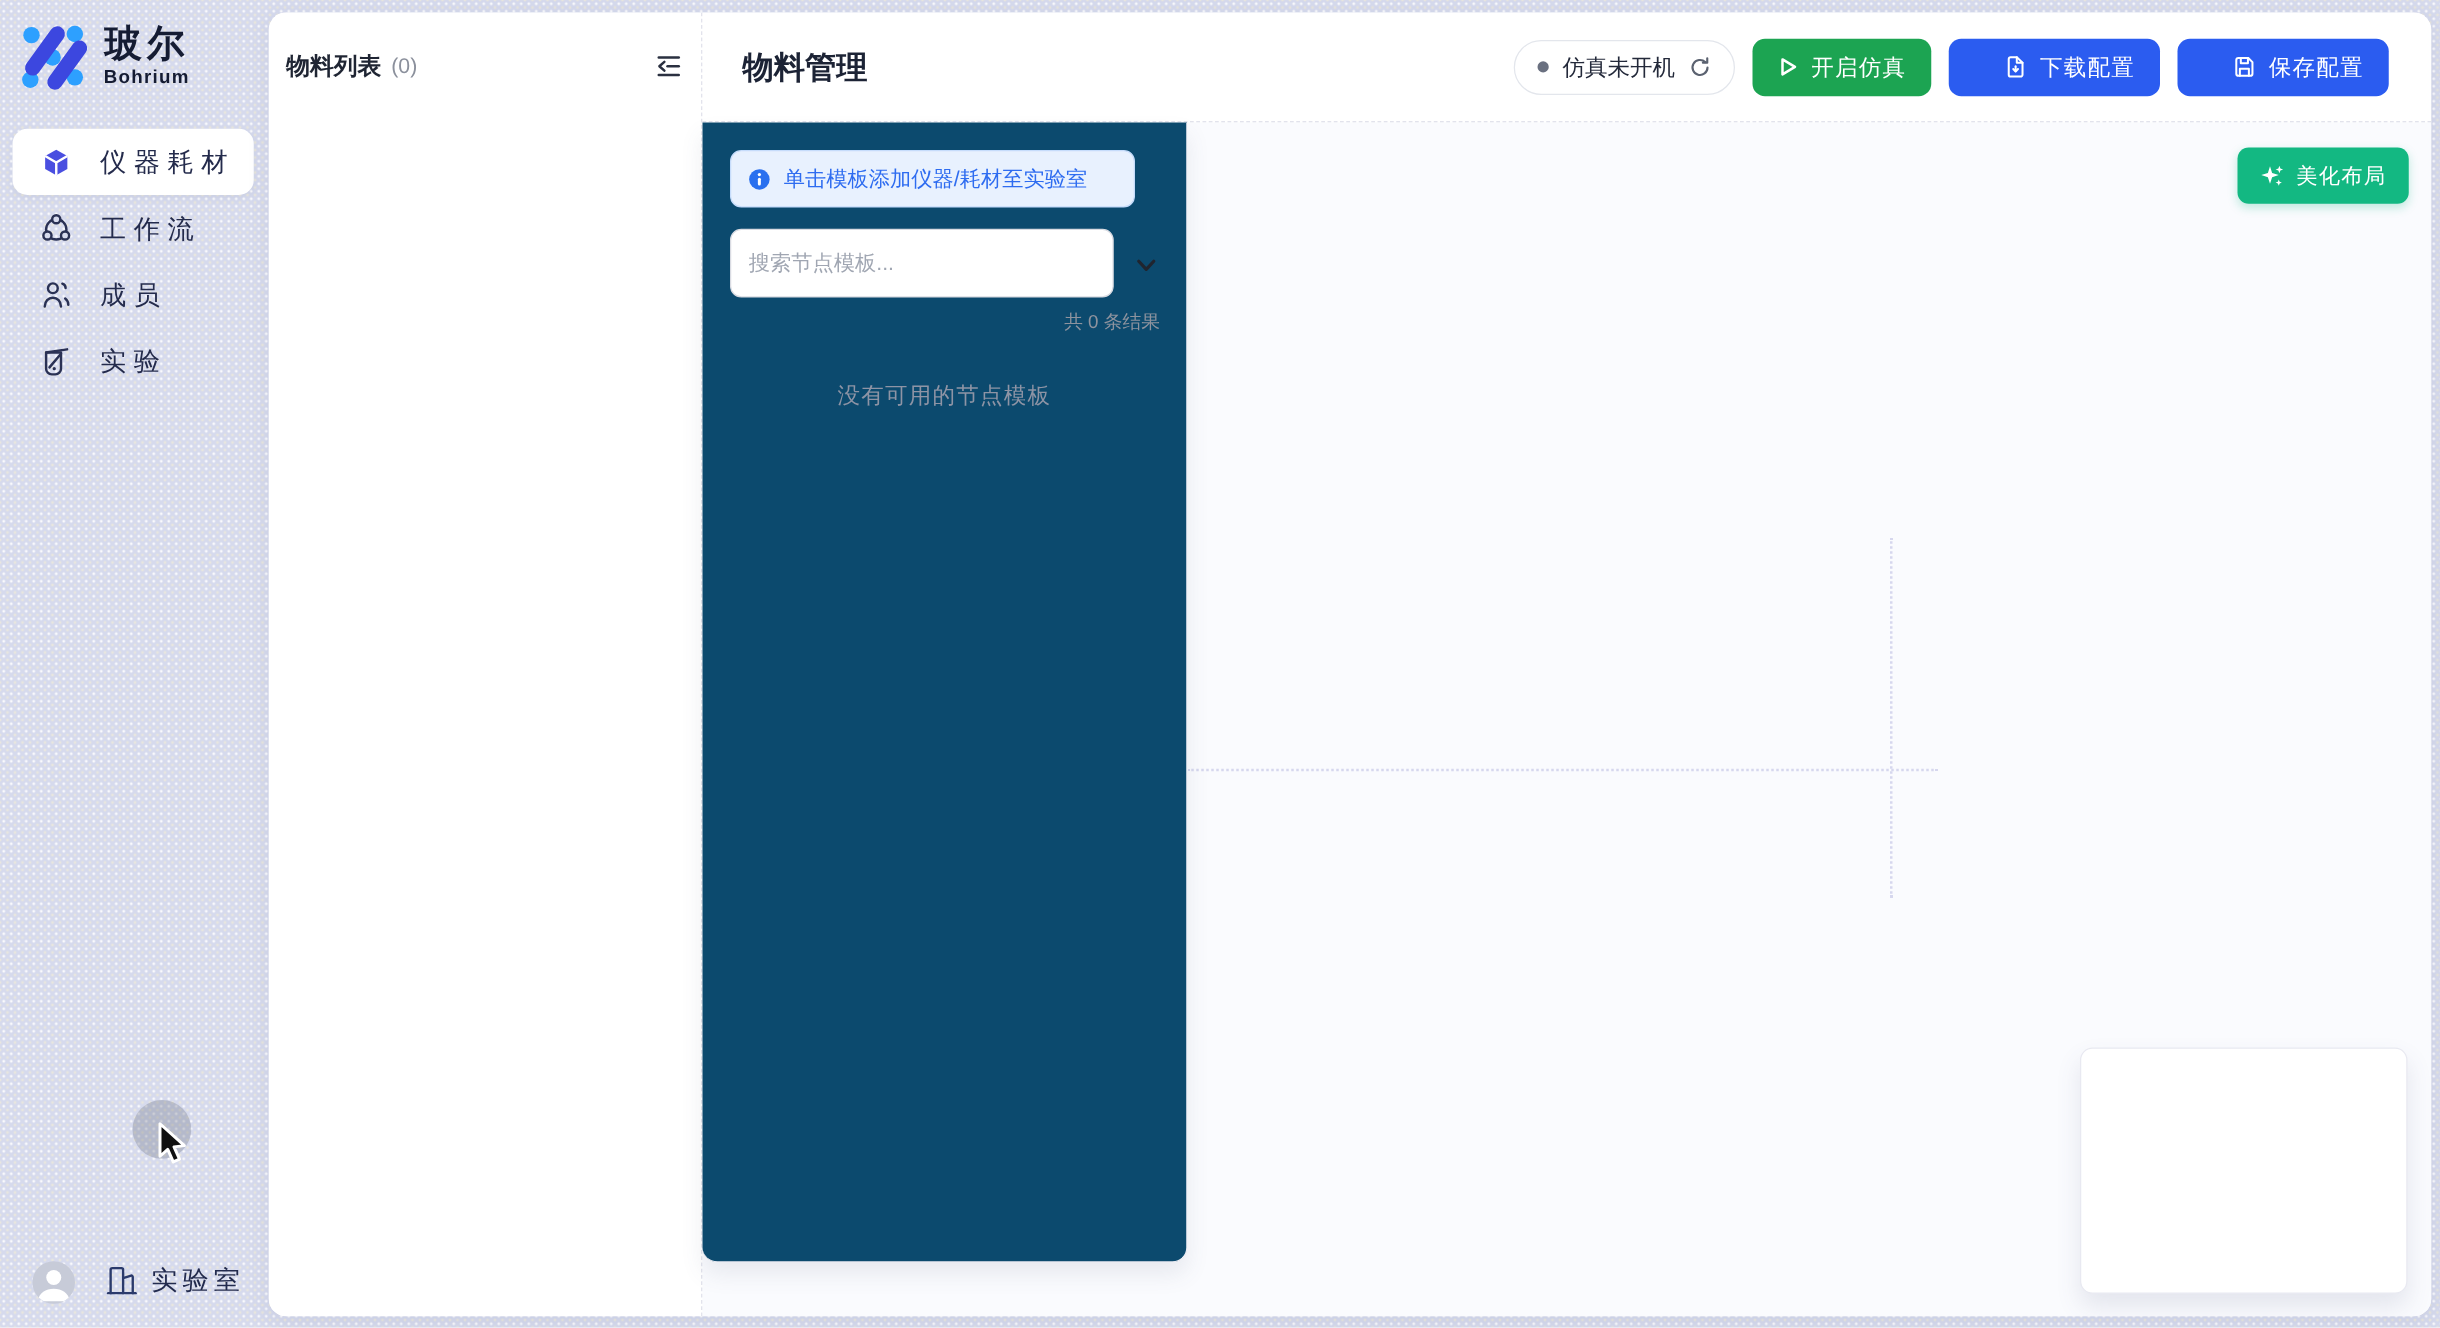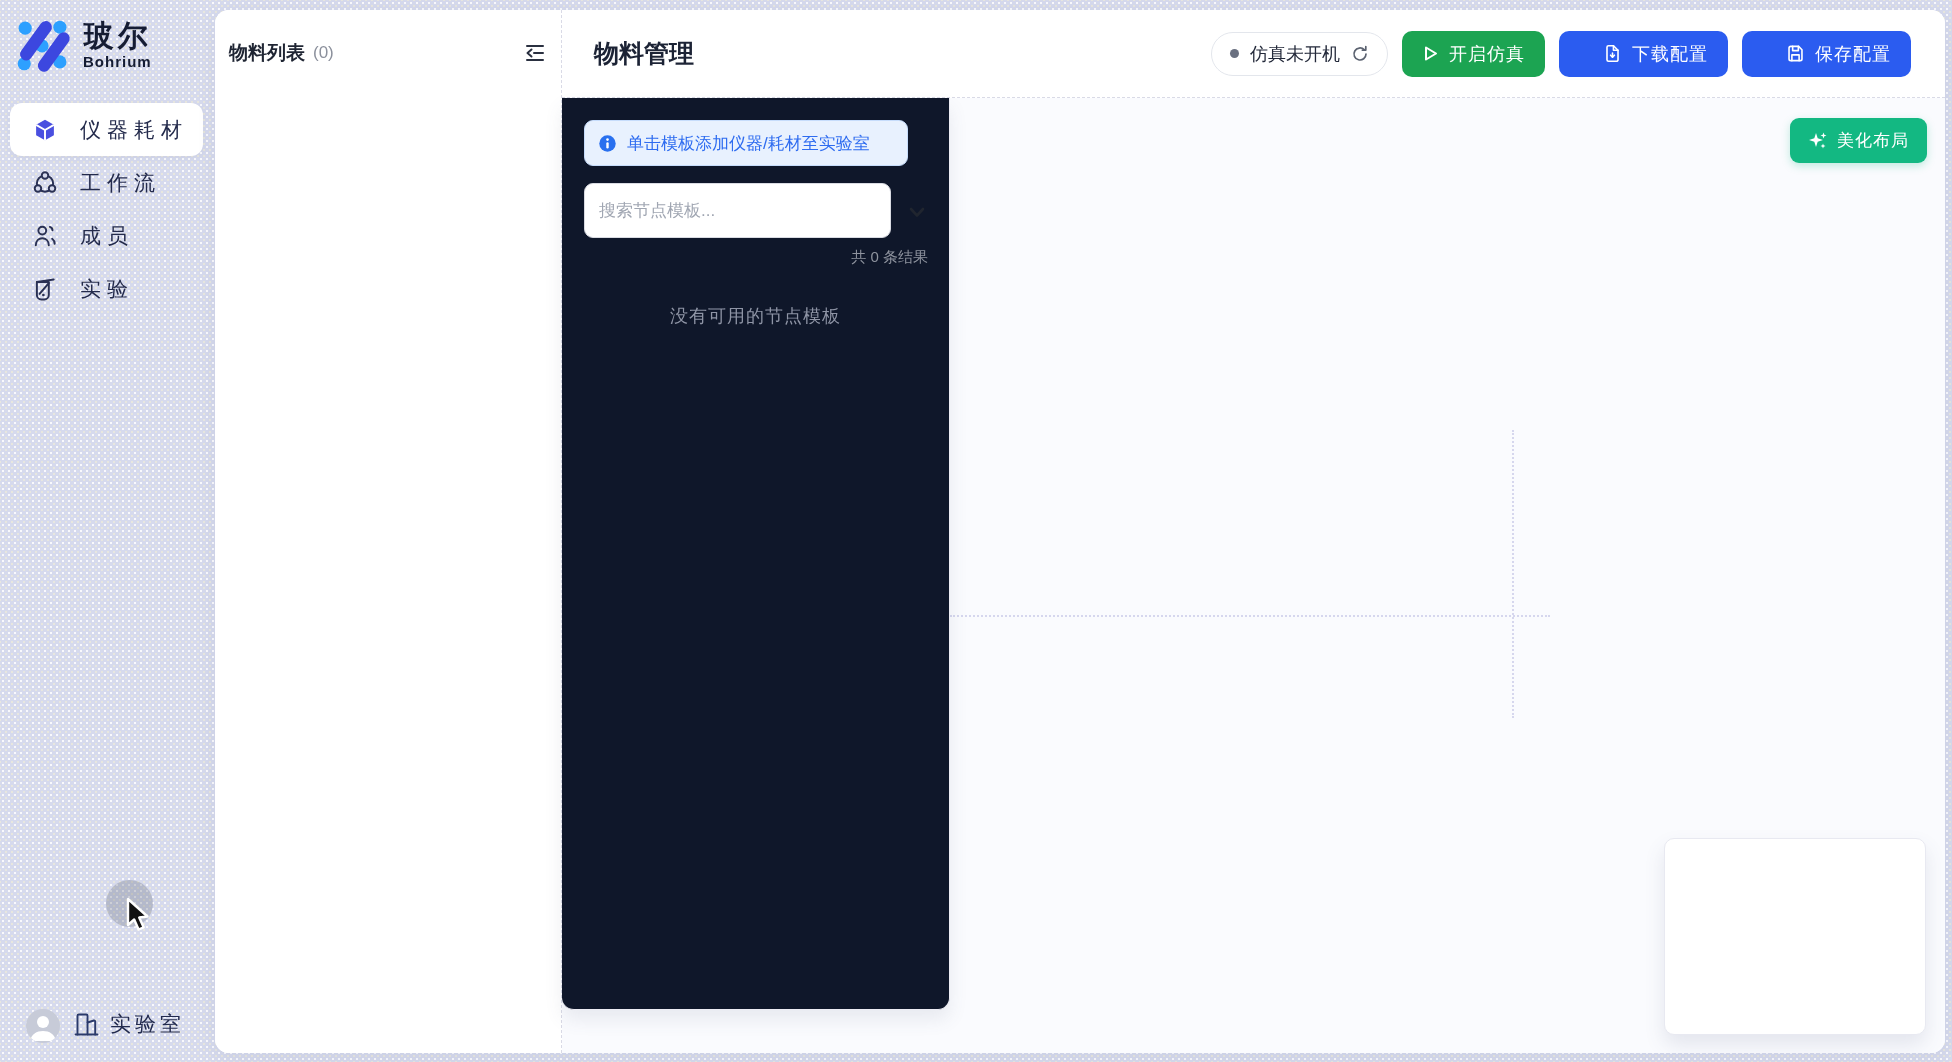--- a/index.html
+++ b/index.html
@@ -24,21 +24,21 @@
   .logo-en{ font-size:15px; font-weight:bold; color:#151c33; letter-spacing:1px; }
   .menu{ position:absolute; left:10px; right:12px; top:103px; }
   .menu-item{ height:53px; display:flex; align-items:center; padding-left:22px;
     border-radius:12px; cursor:pointer; margin-bottom:0px; }
   .menu-item.active{ background:#ffffff; box-shadow:0 2px 6px rgba(80,85,130,.08); }
   .menu-icon{ width:26px; height:26px; flex:0 0 26px; }
   .menu-label{ margin-left:22px; font-size:21px; letter-spacing:6px; color:#242b4c; font-weight:500; white-space:nowrap;}
   .sidebar-bottom{ position:absolute; left:0; bottom:15px; width:100%; height:40px; }
   .avatar{ position:absolute; left:26px; top:2px; width:34px; height:34px; border-radius:50%;
     background:#c7cbd8; overflow:hidden; }
-  .lab-link{ position:absolute; left:73px; top:3px; display:flex; align-items:center; cursor:pointer;}
+  .lab-link{ position:absolute; left:84px; top:3px; display:flex; align-items:center; cursor:pointer;}
   .lab-icon{ width:27px; height:27px; }
   .lab-label{ margin-left:10px; font-size:21px; letter-spacing:4px; color:#232b4e; font-weight:500;}
   
   .ripple{ position:absolute; left:106px; top:880px; width:47px; height:47px; border-radius:50%;
     background:rgba(104,110,126,.30); }
   .cursor{ position:absolute; left:124px; top:897px; width:30px; height:38px; }
   
   .sheet{ position:absolute; left:215px; top:10px; width:1730px; height:1043px;
     background:#ffffff; border-radius:14px; overflow:hidden;
     box-shadow:0 4px 18px rgba(90,95,140,.10); }
@@ -62,21 +62,21 @@
   .btn{ height:46px; display:flex; align-items:center; gap:10px; padding:0 20px;
     border:none; border-radius:10px; color:#fff; font-size:18px; font-weight:500;
     font-family:inherit; cursor:pointer; letter-spacing:1px;}
   .btn-green{ background:#1ca452; }
   .btn-blue{ background:#2b5cf0;padding-left:44px; }
   
   .canvas{ position:absolute; left:0; right:0; top:88px; bottom:0; background:#fafbfe; }
   .guide-h{ position:absolute; left:388px; top:517px; width:600px; border-top:2px dotted #d6d7ee; }
   .guide-v{ position:absolute; left:950px; top:332px; height:288px; border-left:2px dotted #d6d7ee; }
   
-  .node-panel{ position:absolute; left:0; top:0; width:388px; height:912px; background:#0f172a;
+  .node-panel{ position:absolute; left:0; top:0; width:388px; height:912px; background:#0c4a6e;
     border-right:1px solid #ededf4; border-bottom:1px solid #ededf4;
     border-radius:0 0 12px 12px; box-shadow:0 10px 18px rgba(80,85,120,.10); }
   .hint-banner{ position:absolute; left:22px; top:22px; width:324px; height:46px;
     display:flex; align-items:center; gap:10px; padding:0 13px;
     background:#e8f1fe; border:1px solid #c6dcfb; border-radius:9px; }
   .hint-text{ font-size:17px; color:#2e6cf0; white-space:nowrap; }
   .search-input{ position:absolute; left:22px; top:85px; width:307px; height:55px;
     border:1px solid #d9dbe2; border-radius:9px; padding:0 14px; font-size:17px;
     font-family:inherit; color:#333a48; background:#fff; outline:none; }
   .search-input::placeholder{ color:#a0a6b2; }

